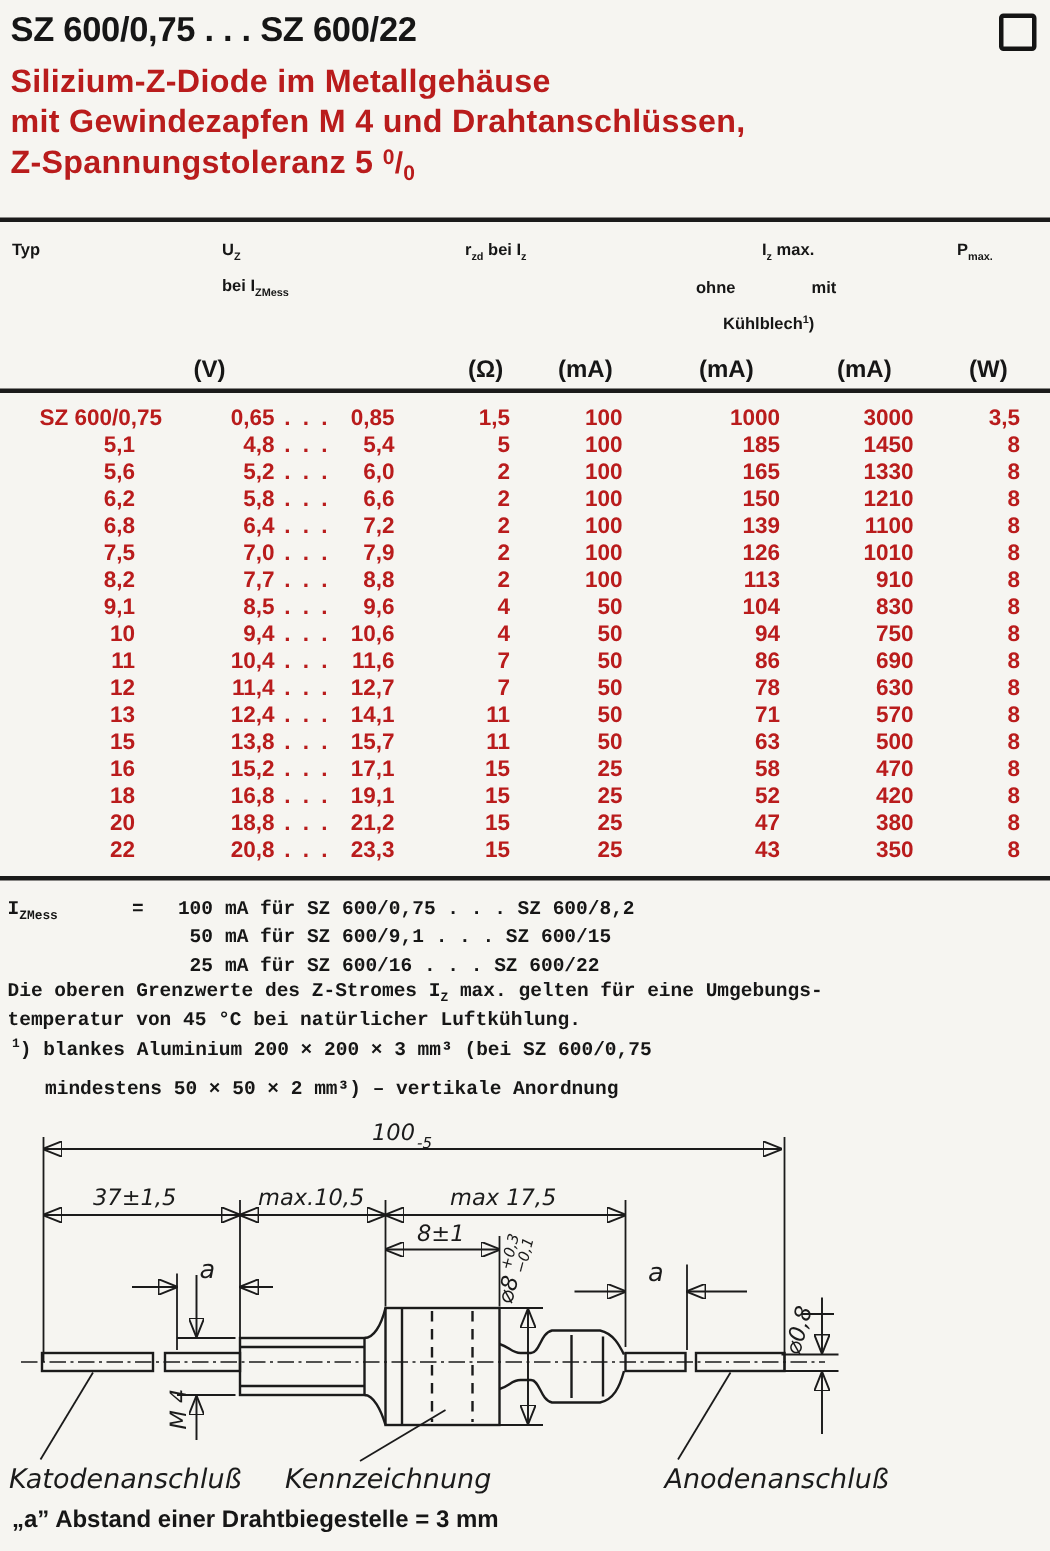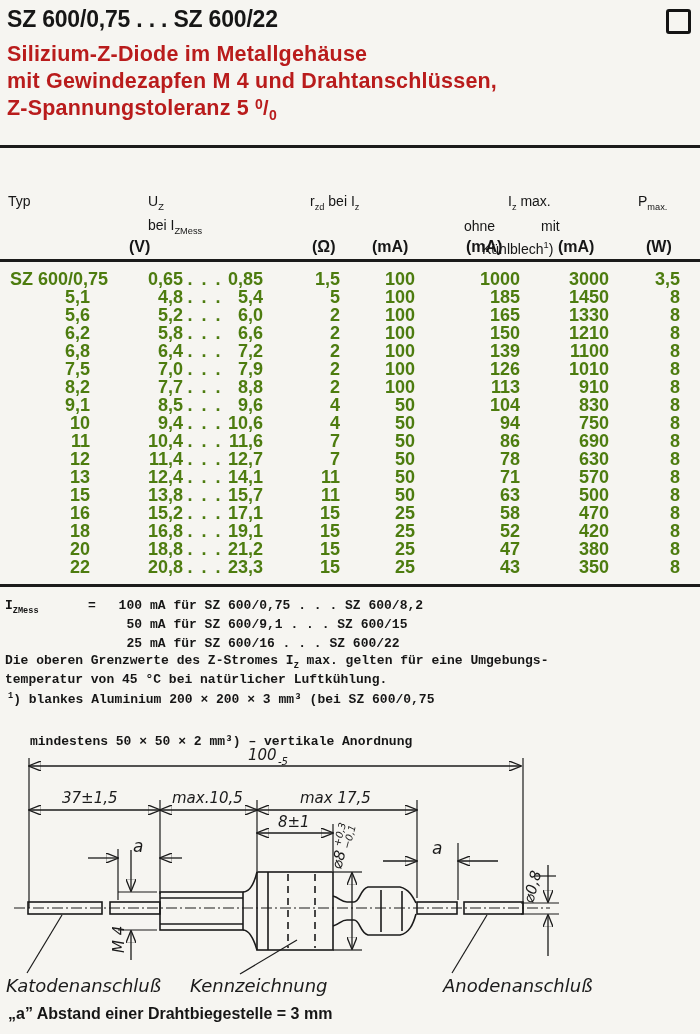--- a/index.html
+++ b/index.html
@@ -12,28 +12,28 @@
   
   .title{font-size:23px; font-weight:700; letter-spacing:-0.2px;}
   .docsquare{width:19px;height:19px;border:3px solid #141414;border-radius:3px;}
   .subtitle{font-size:21.5px; font-weight:700; letter-spacing:0.2px; color:#b91c1c;}
   .pnum{font-size:14px; vertical-align:6px;}
   .pslash{font-size:20px;}
   .pden{font-size:14px; vertical-align:-5px;}
   
   .rule{left:0; width:700px; height:3px; background:#1b1b1b;}
   
-  .hdr{font-size:14px; font-weight:400; white-space:nowrap;margin-top:32px;}
+  .hdr{font-size:11px; font-weight:700; white-space:nowrap;}
   .hdr sub, .fn sub{font-size:66%;}
   .hdr sup, .fn sup{font-size:66%;}
   .units{font-size:16px; font-weight:700;}
   
   #rows{left:0; top:269px; width:700px;}
   .trow{display:grid; grid-template-columns:110px 73px 44px 36px 77px 75px 105px 89px 71px;
-        height:18px; align-items:center; font-size:18px; font-weight:700; color:#4d7c0f;}
+        height:18px; align-items:center; font-size:15px; font-weight:700; color:#b91c1c;}
   .trow .cell{text-align:right; white-space:nowrap;}
   .trow .c-typ{padding-right:20px;}
   .trow.first .c-typ{padding-right:2px;}
   .trow .c-dots{text-align:center; letter-spacing:2px; font-weight:700;}
   
   .fn{font-size:13px; font-weight:700; white-space:nowrap;font-family:Liberation Mono, monospace;}
   
   .note{font-size:16px; font-weight:700;}
   svg text{font-family:"DejaVu Sans", sans-serif; font-style:italic; fill:#1b1b1b;}
   svg .dim{font-size:15px;}
@@ -273,21 +273,21 @@
       <div class="abs fn" style="left: 150px; top: 598px;">mA für SZ 600/0,75 . . . SZ 600/8,2</div>
       <div class="abs fn" style="left: 100px; top: 617px; width: 42px; text-align: right;">50</div>
       <div class="abs fn" style="left: 150px; top: 617px;">mA für SZ 600/9,1  . . . SZ 600/15</div>
       <div class="abs fn" style="left: 100px; top: 636px; width: 42px; text-align: right;">25</div>
       <div class="abs fn" style="left: 150px; top: 636px;">mA für SZ 600/16  . . . SZ 600/22</div>
     </div>
 
   <div class="abs fn" style="left:5px; top:653px;"><span>Die oberen Grenzwerte des Z-Stromes I</span><sub>Z</sub><span> max. gelten für eine Umgebungs-</span></div>
   <div class="abs fn" style="left:5px; top:672px;">temperatur von 45 °C bei natürlicher Luftkühlung.</div>
   <div class="abs fn" style="left:8px; top:691px;"><sup>1</sup><span>)</span><span> blankes Aluminium 200 × 200 × 3 mm³ (bei SZ 600/0,75</span></div>
-  <div class="abs fn" style="left:30px; top:734px;">mindestens 50 × 50 × 2 mm³)  –  vertikale Anordnung</div>
+  <div class="abs fn" style="left:30px; top:718px;">mindestens 50 × 50 × 2 mm³)  –  vertikale Anordnung</div>
 
   <svg class="abs" style="left:0; top:744px;" width="700" height="262" viewBox="0 0 700 262">
     <defs>
       <marker id="ah" viewBox="0 0 10 8" refX="9.5" refY="4" markerWidth="10" markerHeight="8" orient="auto-start-reverse">
         <path d="M0,0 L10,4 L0,8 z" fill="#1b1b1b" stroke="none"></path>
       </marker>
     </defs>
 
     <g stroke-width="1.2">
       <line x1="29" y1="14" x2="29" y2="164"></line>

